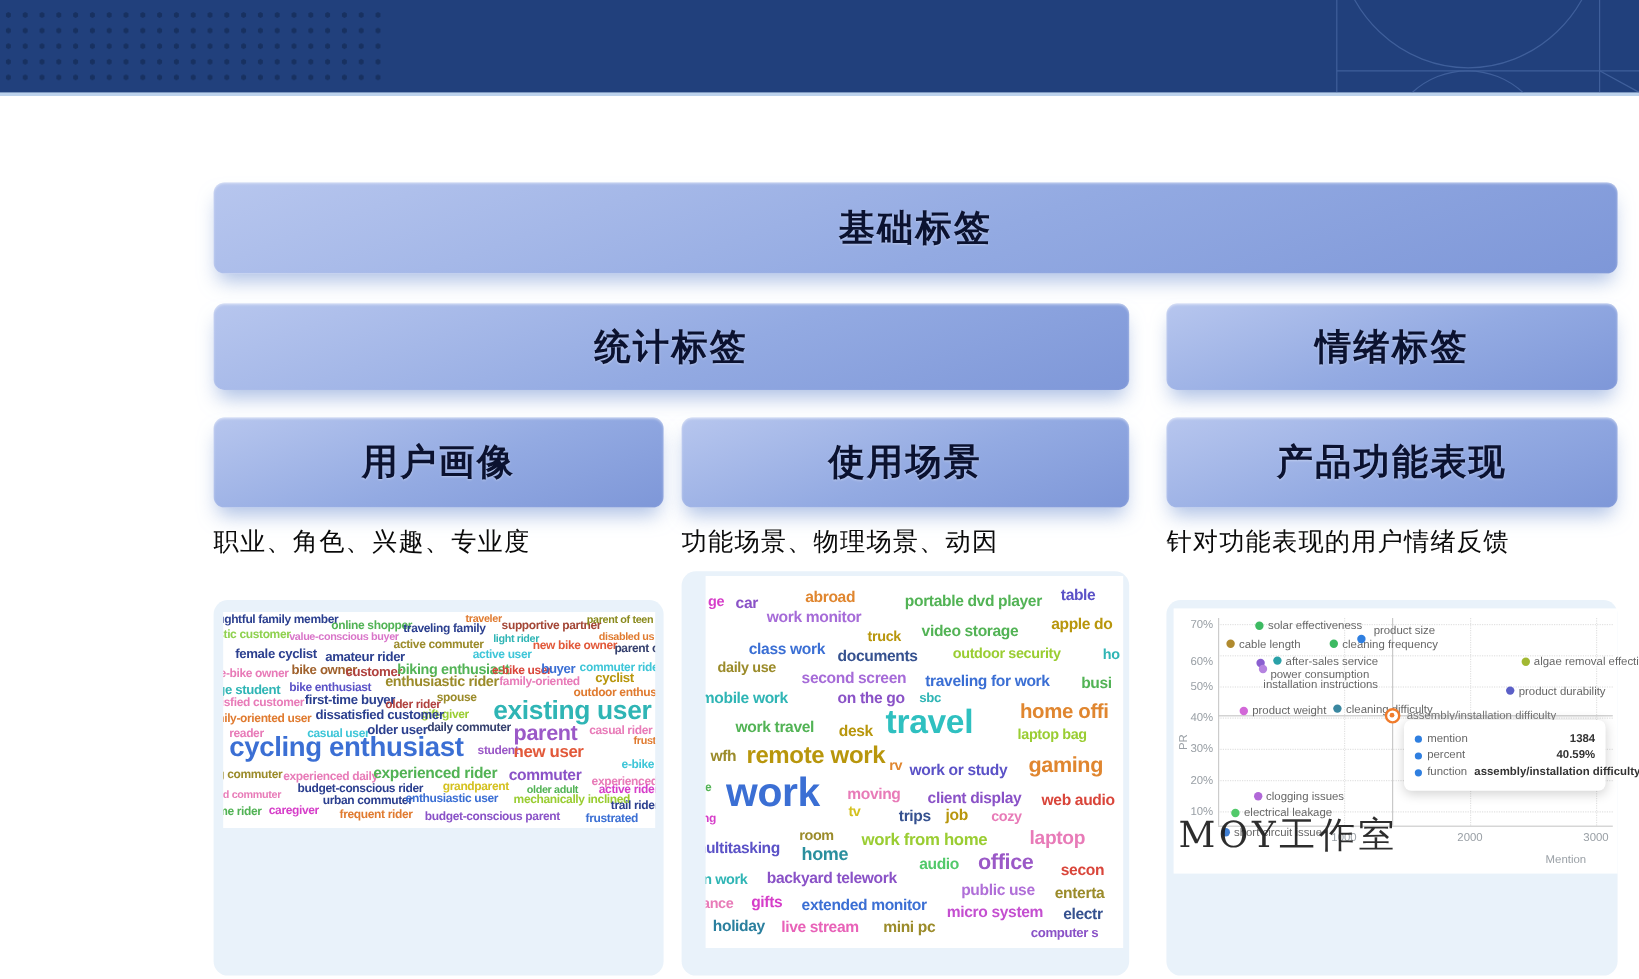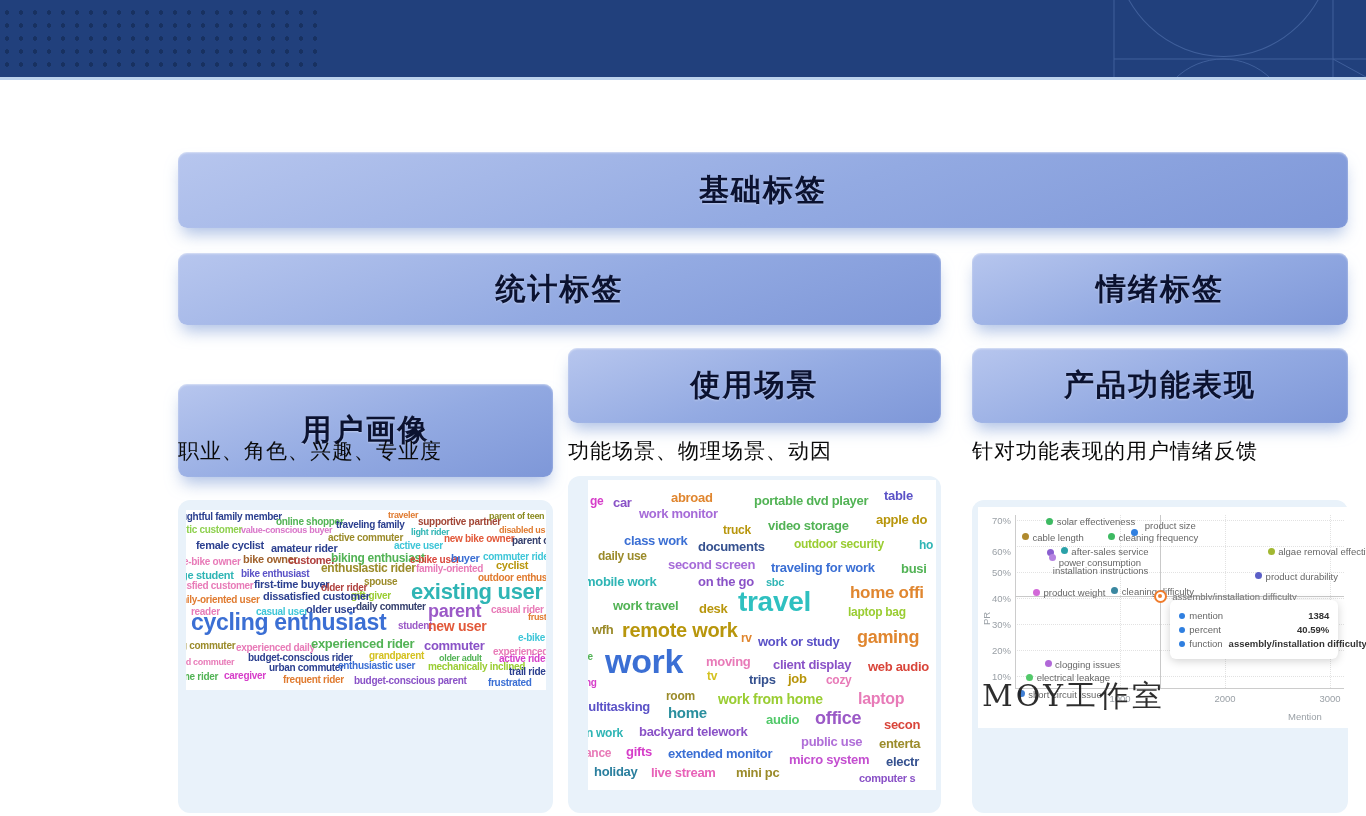--- a/index.html
+++ b/index.html
@@ -73,21 +73,21 @@
     <span>基础标签</span>
   </div>
 
   <div class="box" style="left:178px;top:253px;width:763px;height:72px;">
     <span>统计标签</span>
   </div>
   <div class="box" style="left:972px;top:253px;width:376px;height:72px;">
     <span>情绪标签</span>
   </div>
 
-  <div class="box" style="left:178px;top:348px;width:375px;height:93px;margin-top:36px;">
+  <div class="box" style="left:178px;top:348px;width:375px;height:75px;">
     <span>用户画像</span>
   </div>
   <div class="box" style="left:568px;top:348px;width:373px;height:75px;">
     <span>使用场景</span>
   </div>
   <div class="box" style="left:972px;top:348px;width:376px;height:75px;">
     <span>产品功能表现</span>
   </div>
 
   <div class="desc" style="left:178px;top:437px;width:375px;">职业、角色、兴趣、专业度</div>

